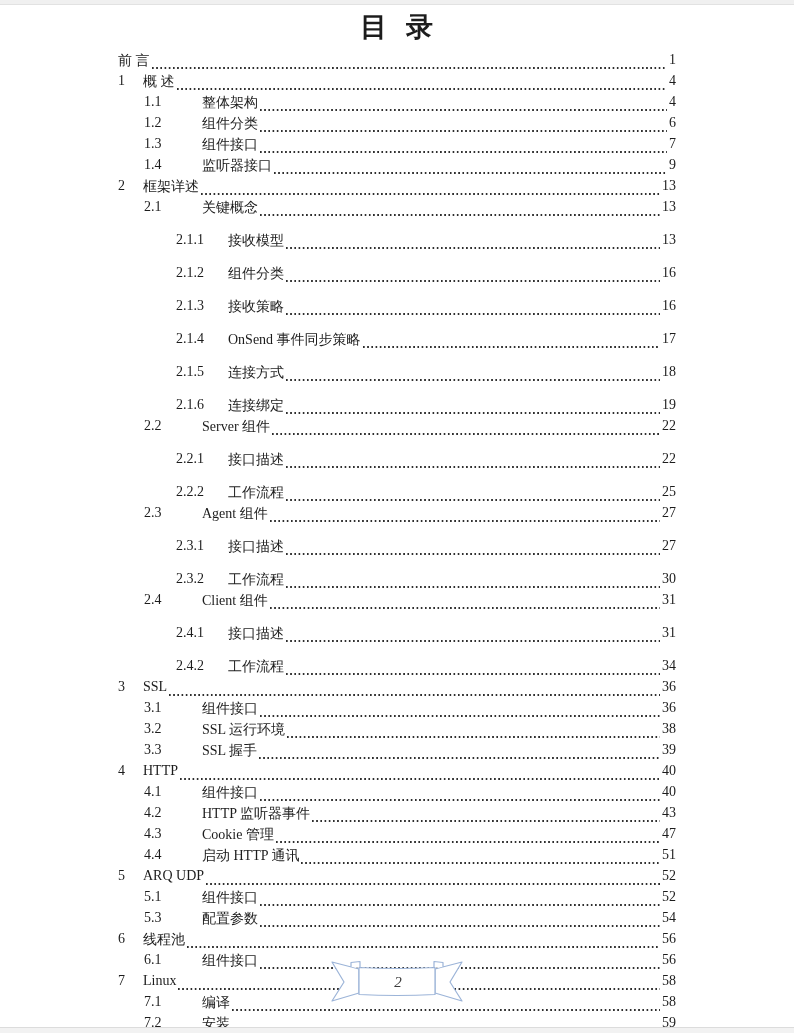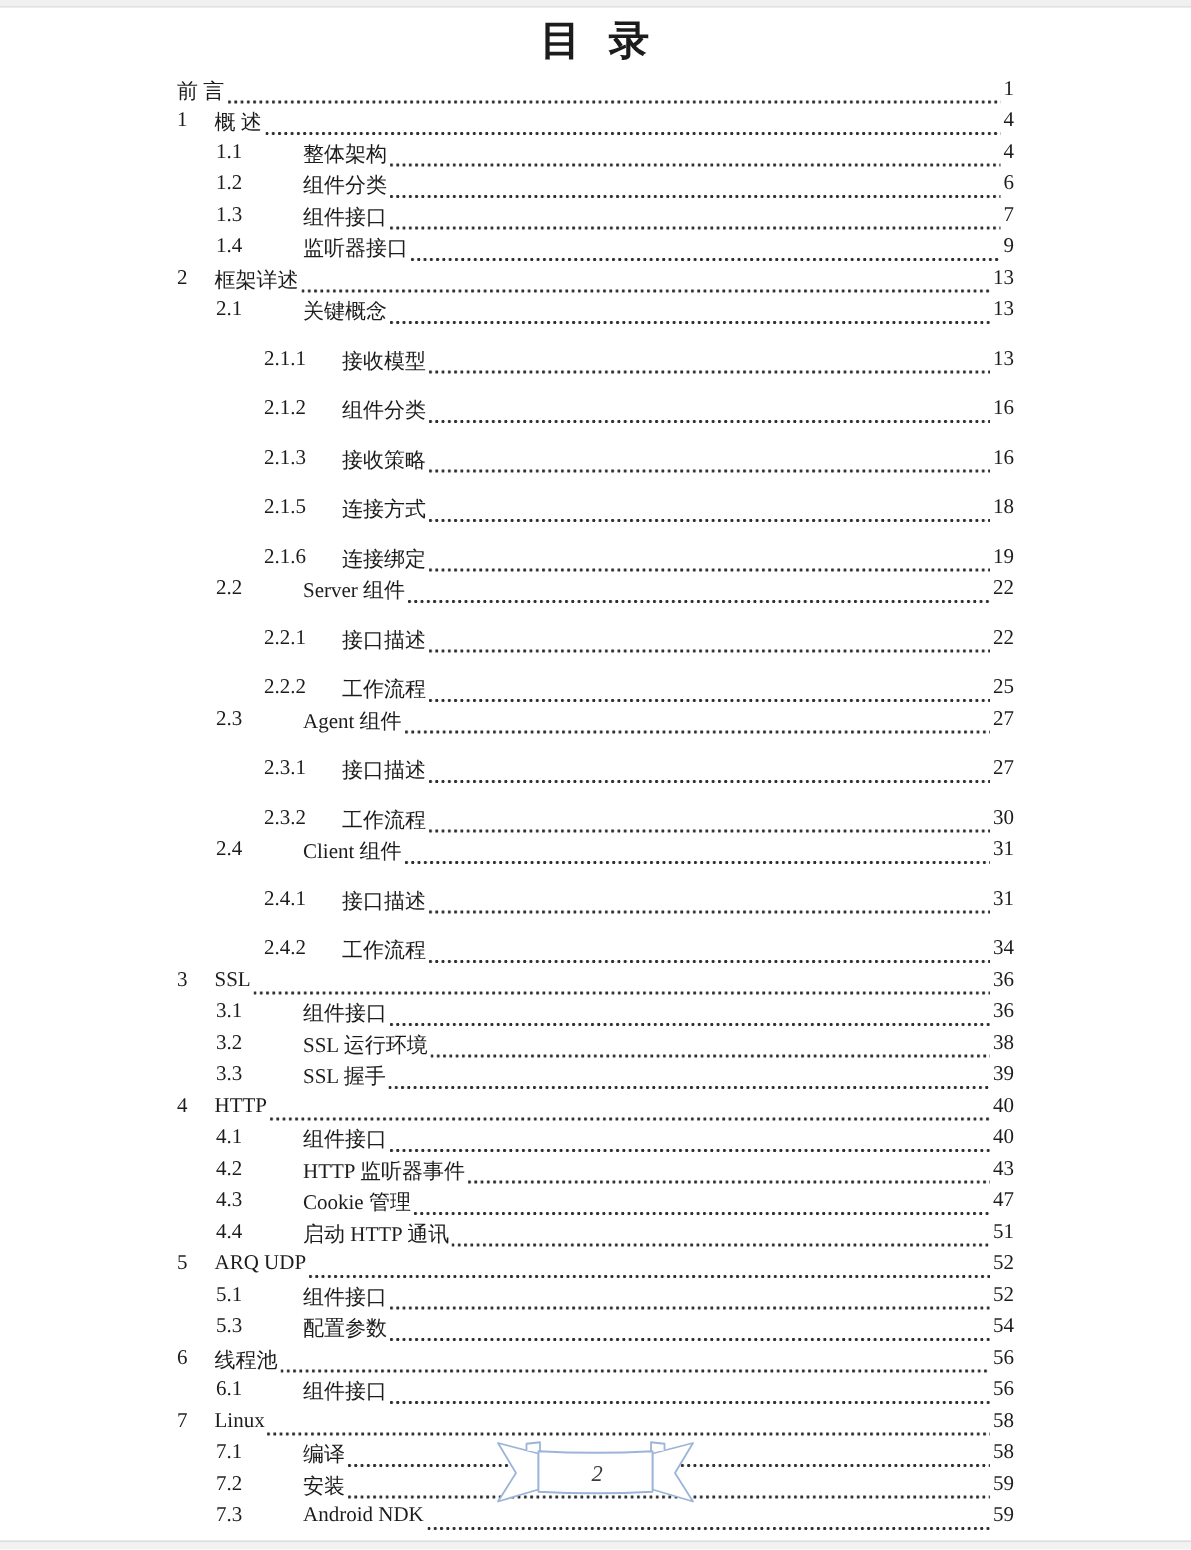--- a/index.html
+++ b/index.html
@@ -130,20 +130,26 @@
       <span class="leader"></span>
       <span class="pg">16</span>
     </div>
     <div class="toc-row lvl3">
       <span class="num">2.1.3</span>
       <span class="title">接收策略</span>
       <span class="leader"></span>
       <span class="pg">16</span>
     </div>
     <div class="toc-row lvl3">
+      <span class="num">2.1.4</span>
+      <span class="title">OnSend 事件同步策略</span>
+      <span class="leader"></span>
+      <span class="pg">17</span>
+    </div>
+    <div class="toc-row lvl3">
       <span class="num">2.1.5</span>
       <span class="title">连接方式</span>
       <span class="leader"></span>
       <span class="pg">18</span>
     </div>
     <div class="toc-row lvl3">
       <span class="num">2.1.6</span>
       <span class="title">连接绑定</span>
       <span class="leader"></span>
       <span class="pg">19</span>

